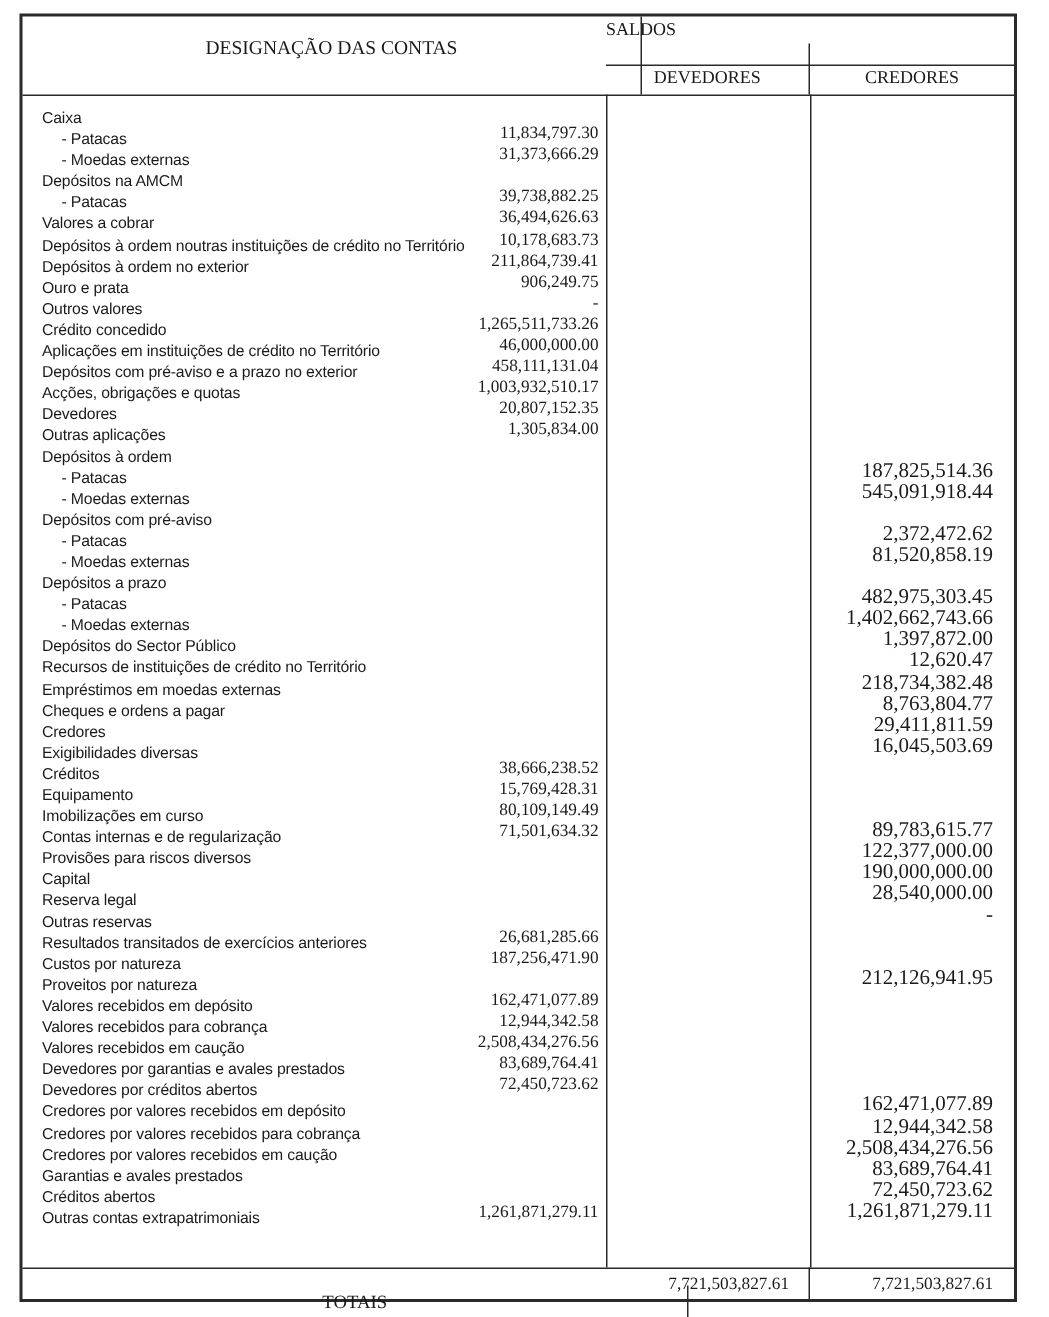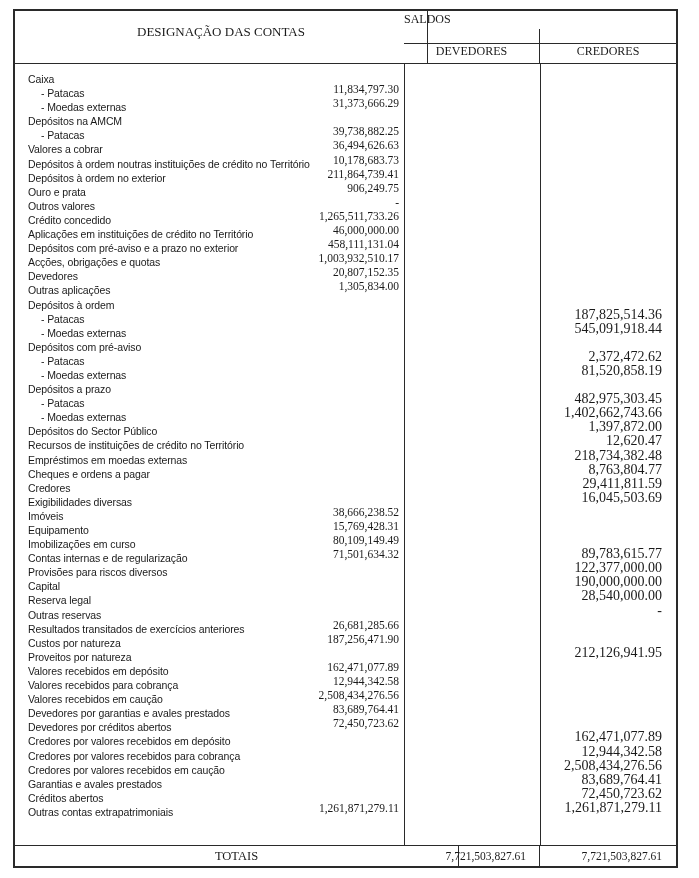--- a/index.html
+++ b/index.html
@@ -56,21 +56,21 @@
     }
     .cred {
       position: absolute; right: 14px; top: 0;
       font-family: "Liberation Serif", serif; font-size: 14px; color: #1a1a1a;
       line-height: 14px; white-space: nowrap; text-align: left;
     }
     .tot {
       position: absolute; left: 0; top: 834px; right: 0; bottom: 0;
     }
     .tot-lbl {
-      position: absolute; left: 0; top: 0; width: 444px; height: 100%;
+      position: absolute; left: 0; top: 12px; width: 444px; height: 100%;
       border-right: 1.5px solid #2a2a2a; box-sizing: border-box;
       font-family: "Liberation Serif", serif; font-size: 12.5px; color: #1a1a1a;
       text-align: center; line-height: 22px;
     }
     .tot-dev {
       position: absolute; left: 389px; top: 0; width: 136px; height: 100%;
       border-right: 1.5px solid #2a2a2a; box-sizing: border-box;
       font-family: "Liberation Serif", serif; font-size: 11.5px; color: #1a1a1a;
       text-align: right; padding-right: 13px; line-height: 22px;
     }
@@ -244,21 +244,21 @@
           <span class="lbl">Credores</span>
           <span class="dev"></span>
           <span class="cred">29,411,811.59</span>
         </div>
         <div class="row">
           <span class="lbl">Exigibilidades diversas</span>
           <span class="dev"></span>
           <span class="cred">16,045,503.69</span>
         </div>
         <div class="row">
-          <span class="lbl">Imóveis</span>
+          <span class="lbl">Créditos</span>
           <span class="dev">38,666,238.52</span>
           <span class="cred"></span>
         </div>
         <div class="row">
           <span class="lbl">Equipamento</span>
           <span class="dev">15,769,428.31</span>
           <span class="cred"></span>
         </div>
         <div class="row">
           <span class="lbl">Imobilizações em curso</span>

